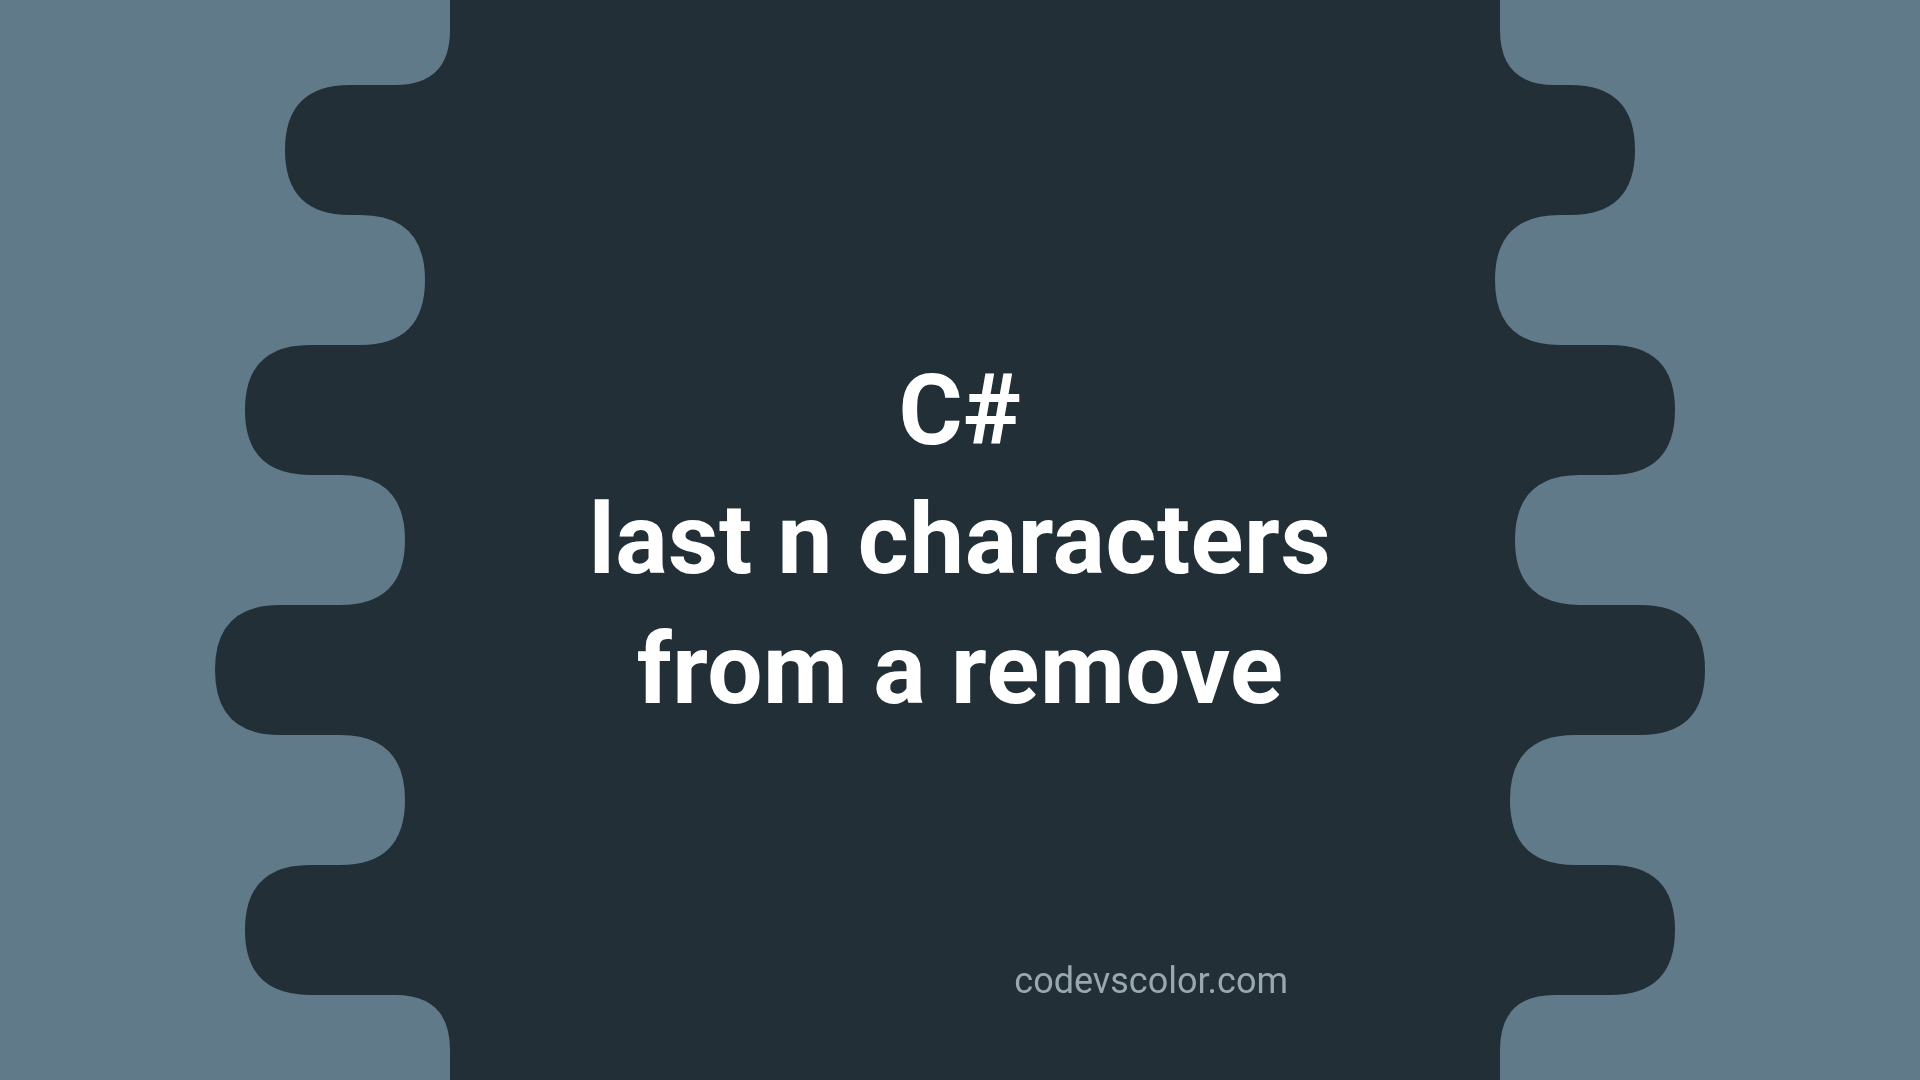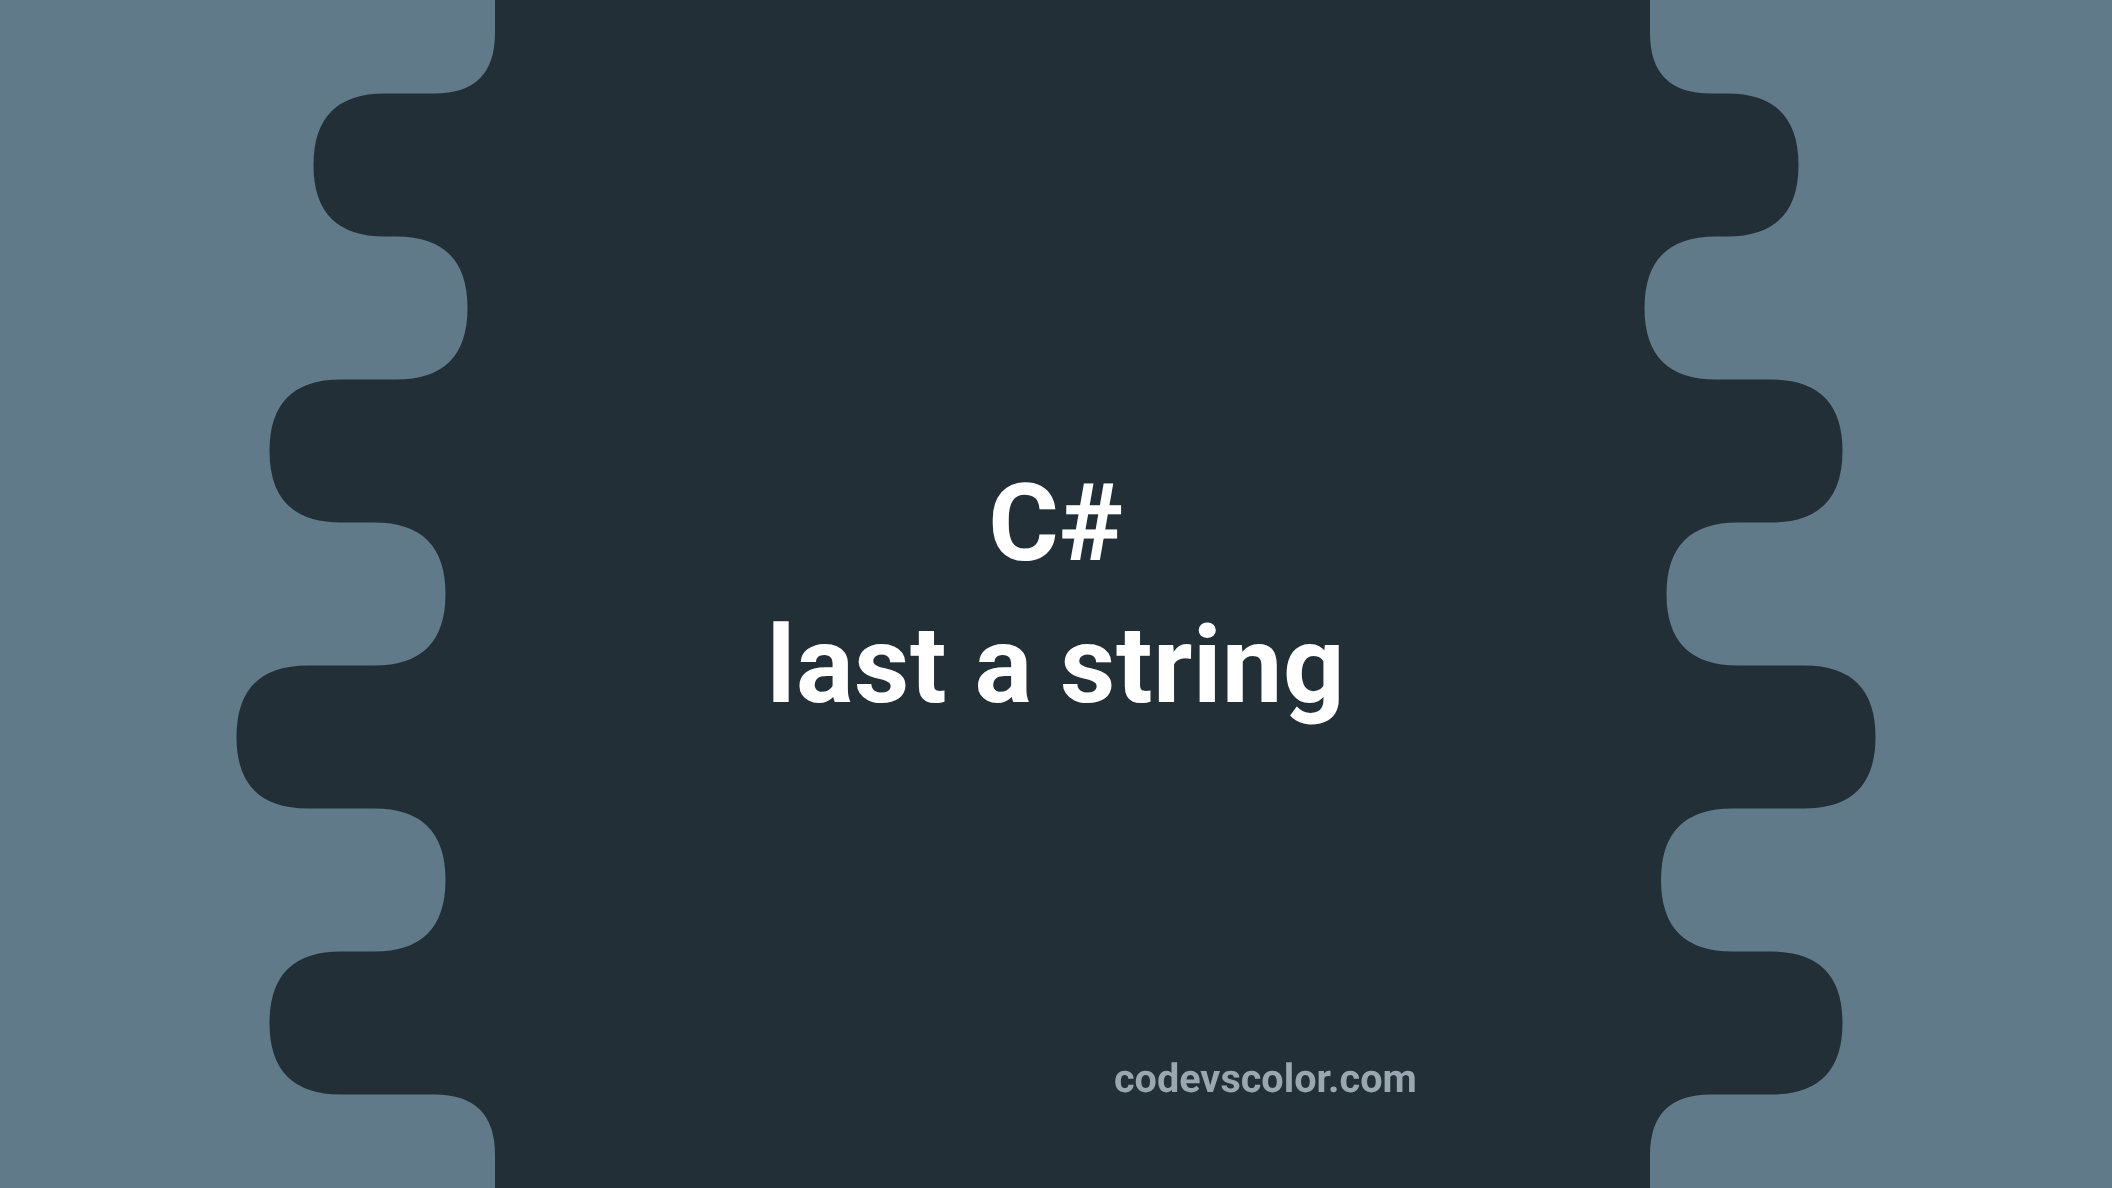--- a/index.html
+++ b/index.html
@@ -47,21 +47,21 @@
     text-align: center;
     line-height: 1.32;
     letter-spacing: 0.5px;
   }
   .watermark {
     position: absolute;
     bottom: 78px;
     right: 632px;
     color: #99a8b0;
     font-size: 36px;
-    font-weight: 700;
+    font-weight: 400;
   }
 </style>
 </head>
 <body>
 
 <div class="blob-container">
   <svg class="blob-svg" viewBox="0 0 1920 1080" preserveAspectRatio="none">
     <path fill="#222f36" d="
       M 450 0
       L 450 30
@@ -118,17 +118,18 @@
       Q 1500 85 1500 30
       L 1500 0
       Z
     "></path>
   </svg>
 </div>
 
 <div class="content">
   <div class="title-text">
     <div>C#</div>
-    <div>last a string</div>
+    <div>last n characters</div>
+    <div>from a remove</div>
   </div>
 </div>
 
 <div class="watermark">codevscolor.com</div>
 
 </body></html>

